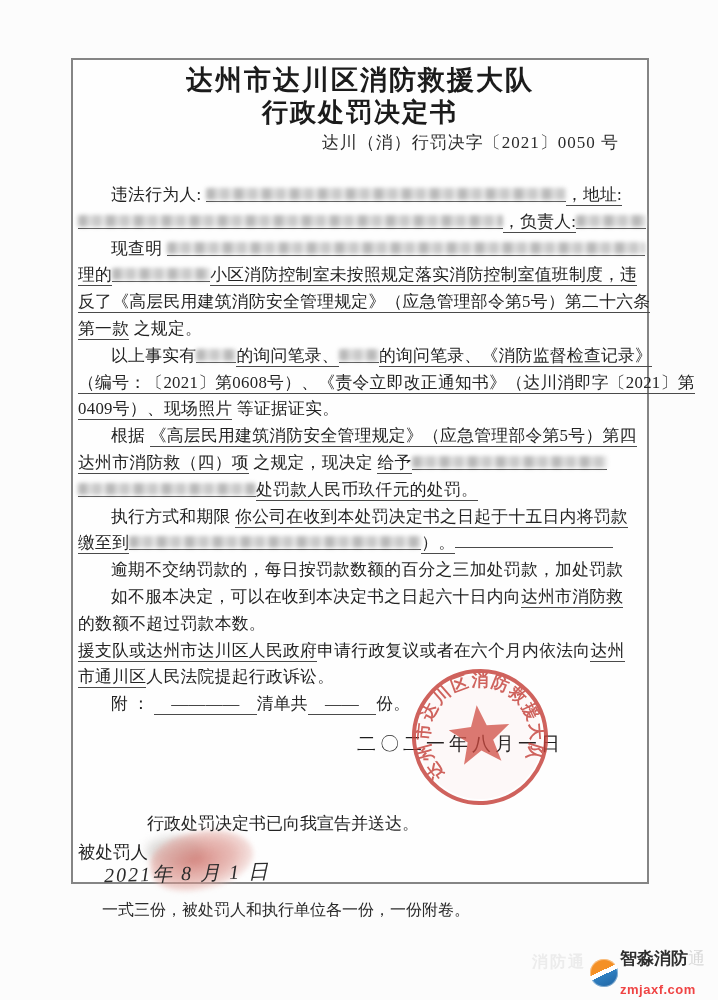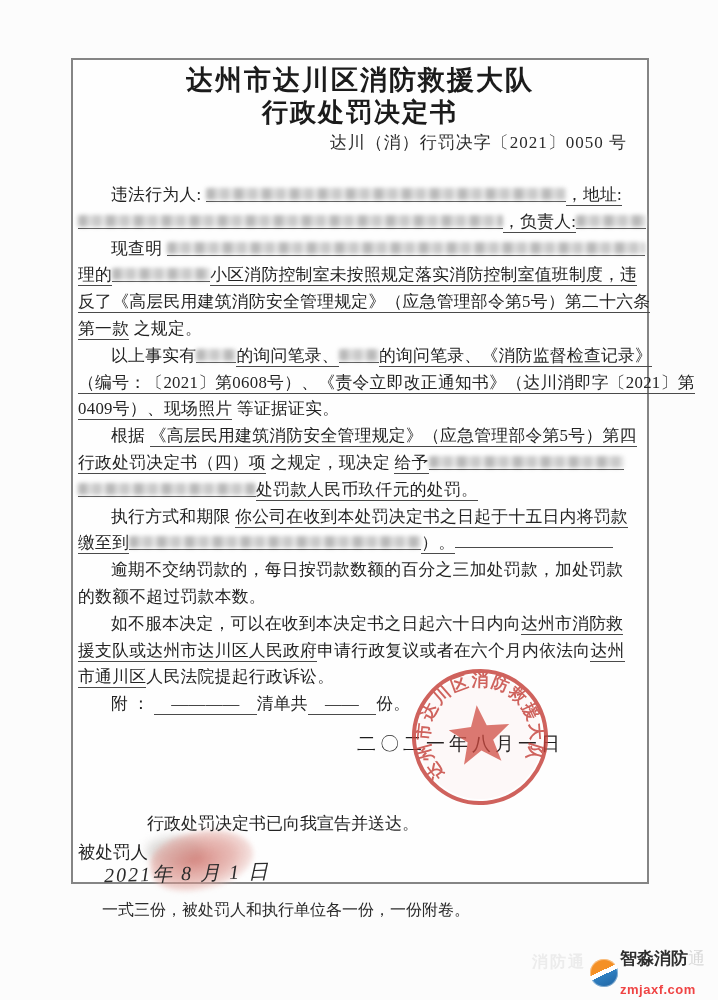--- a/index.html
+++ b/index.html
@@ -14,21 +14,21 @@
     border:2px solid #858585;background:#fefefe;box-sizing:border-box;
   }
   .title{
     position:absolute;left:71px;width:578px;text-align:center;
     font-weight:700;color:#1b1b1b;letter-spacing:2px;
   }
   .title1{top:62px;font-size:27px;}
   .title2{top:95px;font-size:26px;}
   .docnum{
     position:absolute;left:71px;top:131px;width:578px;box-sizing:border-box;
-    text-align:right;padding-right:22px;font-size:17px;color:#2a2a2a;letter-spacing:1px;
+    text-align:right;padding-right:30px;font-size:17px;color:#2a2a2a;letter-spacing:1px;
   }
   .body-block{
     position:absolute;left:78px;top:182px;width:569px;
     font-size:16.8px;color:#232323;letter-spacing:0.3px;
   }
   .bline{height:26.8px;line-height:26.8px;white-space:pre;overflow:visible;}
   .bline.ind{padding-left:33px;}
   .ul{border-bottom:1.1px solid #4a4a4a;padding-bottom:1px;text-align:center;}
   .redwrap{display:inline-block;vertical-align:-2px;}
   .redact{
@@ -97,27 +97,27 @@
     <div class="bline ind"><span>违法行为人: </span><span class="redwrap ul" style="width: 360px;"><div class="redact"></div></span><span class="ul">，地址:</span></div>
     <div class="bline"><span class="redwrap ul" style="width: 425px;"><div class="redact"></div></span><span class="ul">，负责人:</span><span class="redwrap ul" style="width: 70px;"><div class="redact"></div></span></div>
     <div class="bline ind"><span>现查明 </span><span class="redwrap ul" style="width: 478px;"><div class="redact"></div></span></div>
     <div class="bline"><span class="ul">理的</span><span class="redwrap ul" style="width: 98px;"><div class="redact"></div></span><span class="ul">小区消防控制室未按照规定落实消防控制室值班制度，违</span></div>
     <div class="bline"><span class="ul">反了《高层民用建筑消防安全管理规定》（应急管理部令第5号）第二十六条</span></div>
     <div class="bline"><span class="ul">第一款</span><span> 之规定。</span></div>
     <div class="bline ind"><span>以上事实有</span><span class="redwrap ul" style="width: 40px;"><div class="redact"></div></span><span class="ul">的询问笔录、</span><span class="redwrap ul" style="width: 40px;"><div class="redact"></div></span><span class="ul">的询问笔录、《消防监督检查记录》</span></div>
     <div class="bline"><span class="ul">（编号：〔2021〕第0608号）、《责令立即改正通知书》（达川消即字〔2021〕第</span></div>
     <div class="bline"><span class="ul">0409号）、现场照片</span><span> 等证据证实。</span></div>
     <div class="bline ind"><span>根据 </span><span class="ul">《高层民用建筑消防安全管理规定》（应急管理部令第5号）第四</span></div>
-    <div class="bline"><span class="ul">行政处罚决定书（四）项</span><span> 之规定，现决定 </span><span class="ul">给予</span><span class="redwrap ul" style="width: 195px;"><div class="redact"></div></span></div>
+    <div class="bline"><span class="ul">达州市消防救（四）项</span><span> 之规定，现决定 </span><span class="ul">给予</span><span class="redwrap ul" style="width: 195px;"><div class="redact"></div></span></div>
     <div class="bline"><span class="redwrap ul" style="width: 178px;"><div class="redact"></div></span><span class="ul">处罚款人民币玖仟元的处罚。</span></div>
     <div class="bline ind"><span>执行方式和期限 </span><span class="ul">你公司在收到本处罚决定书之日起于十五日内将罚款</span></div>
     <div class="bline"><span class="ul">缴至到</span><span class="redwrap ul" style="width: 292px;"><div class="redact"></div></span><span class="ul">）。</span><span class="blankfill ul" style="width: 158px;"></span></div>
     <div class="bline ind"><span>逾期不交纳罚款的，每日按罚款数额的百分之三加处罚款，加处罚款</span></div>
+    <div class="bline ind"><span>如不服本决定，可以在收到本决定书之日起六十日内向</span><span class="ul">达州市消防救</span></div>
     <div class="bline"><span>的数额不超过罚款本数。</span></div>
-    <div class="bline ind"><span>如不服本决定，可以在收到本决定书之日起六十日内向</span><span class="ul">达州市消防救</span></div>
     <div class="bline"><span class="ul">援支队或达州市达川区人民政府</span><span>申请行政复议或者在六个月内依法向</span><span class="ul">达州</span></div>
     <div class="bline"><span class="ul">市通川区</span><span>人民法院提起行政诉讼。</span></div>
     <div class="bline ind"><span>附 ： </span><span class="ul">　————　</span><span>清单共</span><span class="ul">　——　</span><span>份。</span></div>
   </div>
 
 <div class="sealdate">二〇二一年八月一日</div>
 
 <svg class="seal" viewBox="-85 -85 170 170">
   <circle r="62" fill="#d86b5f" opacity="0.05"></circle>
   <circle r="66" fill="none" stroke="#c5413a" stroke-width="4"></circle>

